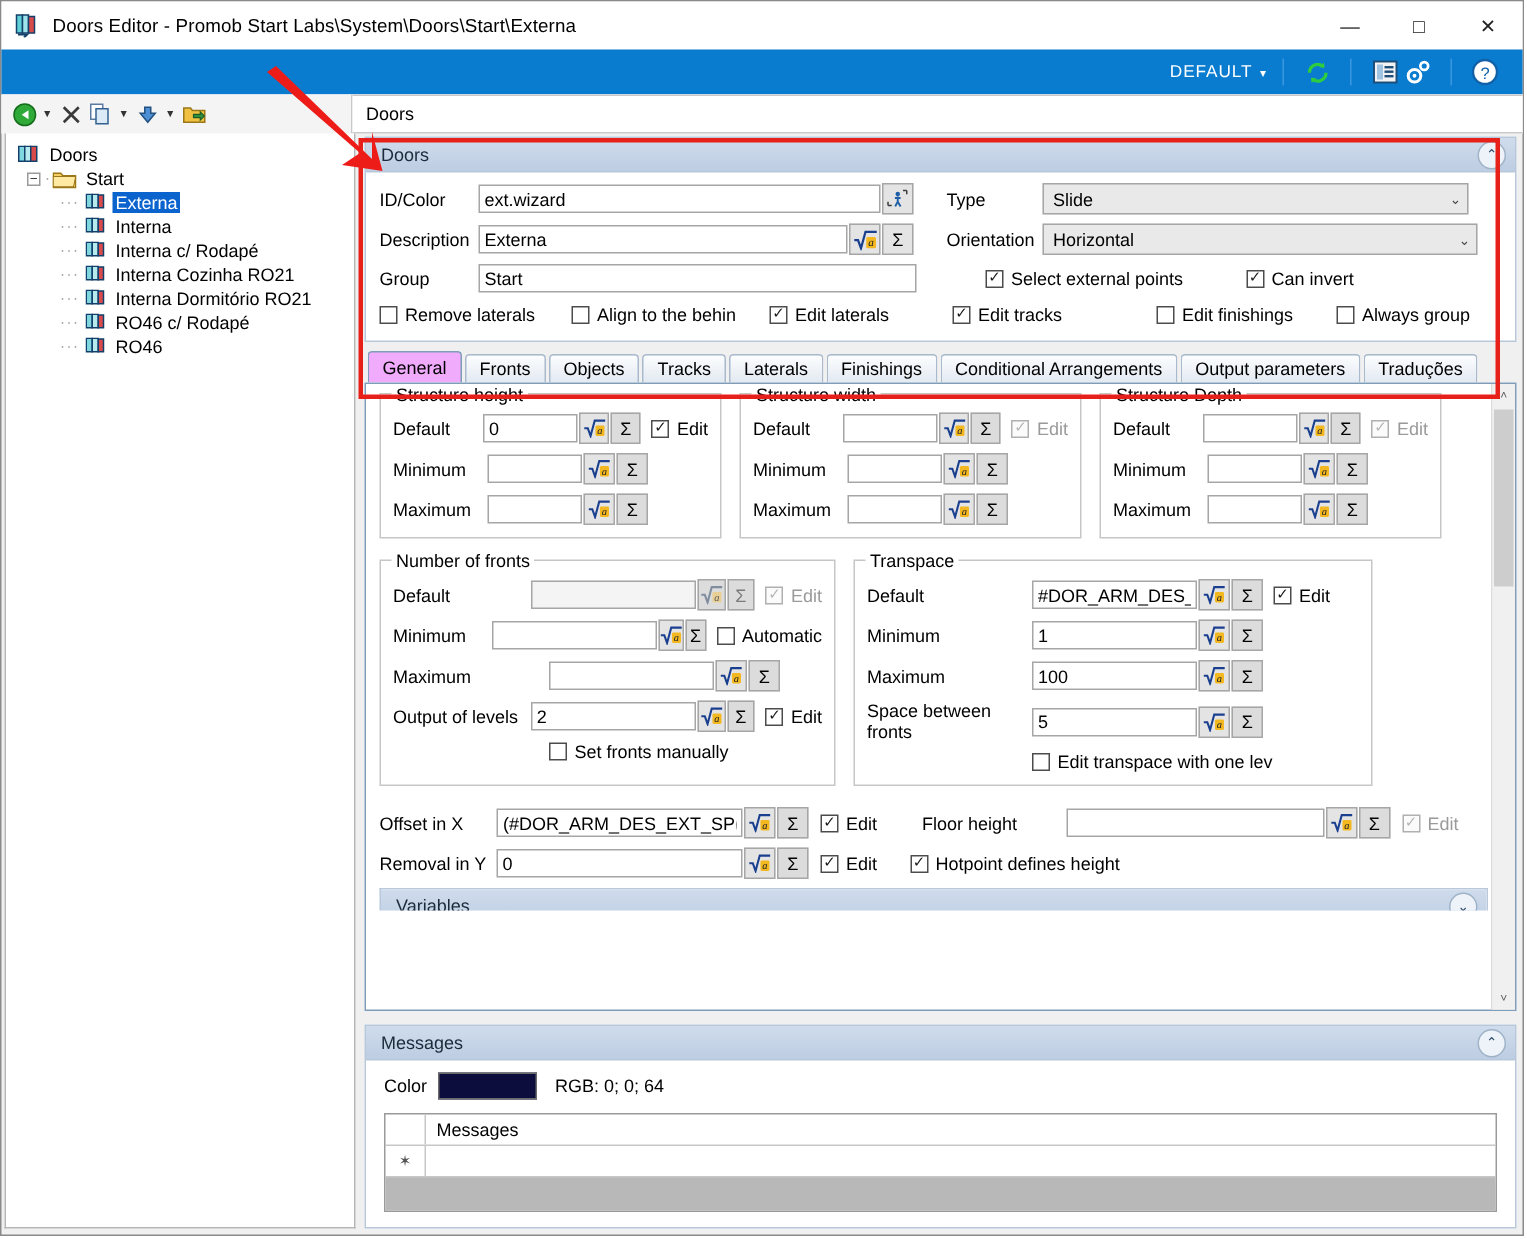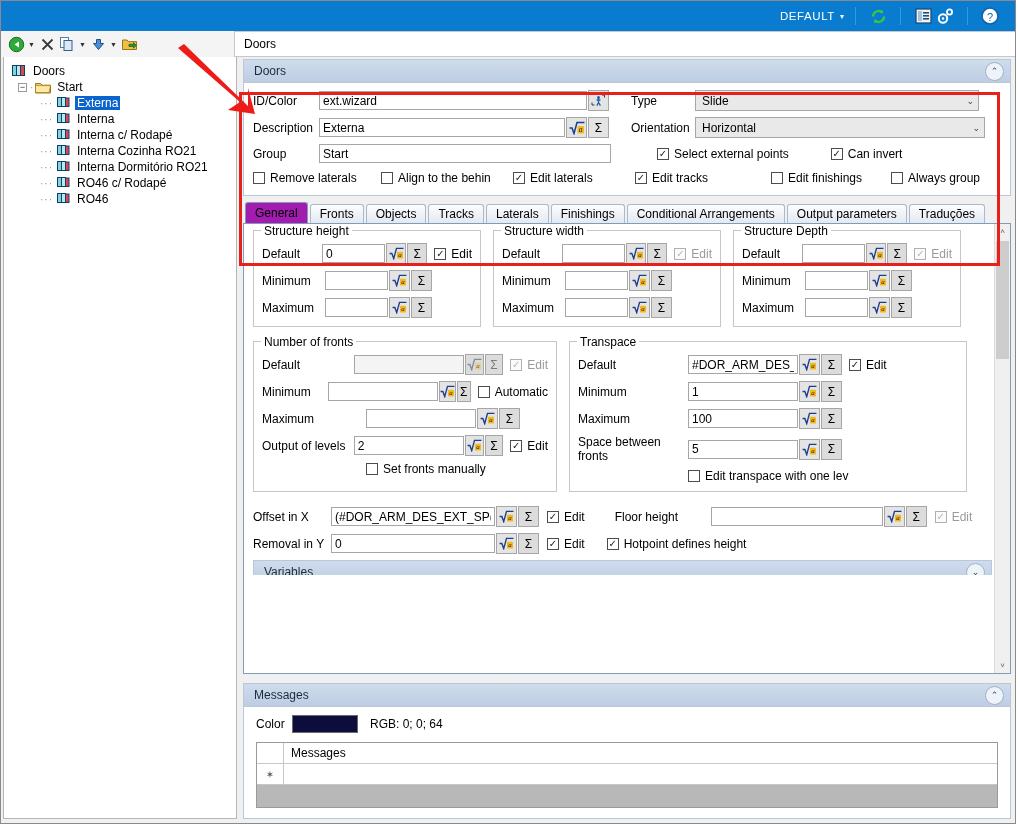--- a/index.html
+++ b/index.html
@@ -148,21 +148,21 @@
 
   
   .tabstrip { display: flex; align-items: flex-end; height: 21px; margin-top: 6px; padding-left: 2px; }
   .tab {
     height: 19px; padding: 0 9px; font-size: 12px;
     display: flex; align-items: center;
     background: linear-gradient(#fcfdfe, #e2e9f1);
     border: 1px solid #a9bace; border-bottom: 0;
     border-radius: 3px 3px 0 0; margin-right: 2px; box-sizing: border-box;
   }
-  .tab.active { background: #a21caf; height: 21px; border-color: #7f9db9; font-weight: normal; }
+  .tab.active { background: #f0abfc; height: 21px; border-color: #7f9db9; font-weight: normal; }
   .tabbody {
     flex: 1; border: 1px solid #7f9db9; background: #fff;
     min-height: 0; position: relative; display: flex;
   }
   .tabcontent { flex: 1; overflow: hidden; padding: 6px 2px 0 9px; position: relative; }
 
   
   .fs {
     border: 1px solid #c6c6c6; position: relative;
     padding: 12px 8px 8px 8px; box-sizing: border-box;
@@ -206,20 +206,36 @@
     margin-top: 5px; height: 14px; overflow: hidden;
     border: 1px solid #b8c8da; border-bottom: 0; background: #fff;
   }
   .clip-variables .gphead { height: 22px; text-decoration: underline; }
 </style>
 </head>
 <body>
 
 <div class="win">
 
+  <div class="titlebar">
+    <span class="title-icon">
+      <svg width="18" height="16" viewBox="0 0 18 16">
+        <rect x="1" y="1" width="4" height="12" fill="#5fd0d8" stroke="#13406b" stroke-width="1"></rect>
+        <rect x="5" y="1" width="4" height="12" fill="#9fe4ea" stroke="#13406b" stroke-width="1"></rect>
+        <rect x="9" y="2" width="4" height="11" fill="#d94a4a" stroke="#13406b" stroke-width="1"></rect>
+        <path d="M2 14 L8 14 L6 16" fill="none" stroke="#13406b" stroke-width="1.4"></path>
+      </svg>
+    </span>
+    <span class="title-text">Doors Editor - Promob Start Labs\System\Doors\Start\Externa</span>
+    <div class="title-btns">
+      <div class="tbtn">—</div>
+      <div class="tbtn">□</div>
+      <div class="tbtn close">✕</div>
+    </div>
+  </div>
 
   <div class="bluebar">
     <span class="defaultlbl">DEFAULT</span>
     <span class="caretdn">▾</span>
     <span class="bsep"></span>
     <span class="bico">
       <svg width="19" height="19" viewBox="0 0 19 19">
         <path d="M4 9.5a5.5 5.5 0 0 1 9.4-3.9" fill="none" stroke="#2ecc40" stroke-width="2.2"></path>
         <path d="M15 9.5a5.5 5.5 0 0 1-9.4 3.9" fill="none" stroke="#2ecc40" stroke-width="2.2"></path>
         <path d="M13.6 2.6l0.4 3.6-3.6-0.5z" fill="#2ecc40"></path>
@@ -720,21 +736,21 @@
                 </span>
               </div>
               <div class="frow" style="margin-bottom:0; padding-left:104px">
                 <span class="cb">
                   <span class="box"></span>
                   <span>Set fronts manually</span>
                 </span>
               </div>
             </div>
 
-            <div class="fs" style="width:398px">
+            <div class="fs" style="width:346px">
               <span class="fsleg">Transpace</span>
               <div class="frow">
                 <span class="flabel" style="width:110px">Default</span>
                 <input class="tin" style="width: 110px;" value="#DOR_ARM_DES_E">
                 <span class="sqbtn">
                   <svg width="15" height="13" viewBox="0 0 16 14">
                       <path d="M0.5 7 L3 7 L5 12.5 L8 1.5 L15.5 1.5" stroke="#1b3f8f" stroke-width="1.5" fill="none"></path>
                       <rect x="8.5" y="5" width="6.5" height="7.5" rx="1" fill="#f3b820"></rect>
                       <text x="11.7" y="11.3" font-size="7.5" font-family="Liberation Serif, serif" font-style="italic" fill="#232323" text-anchor="middle">a</text>
                     </svg>

